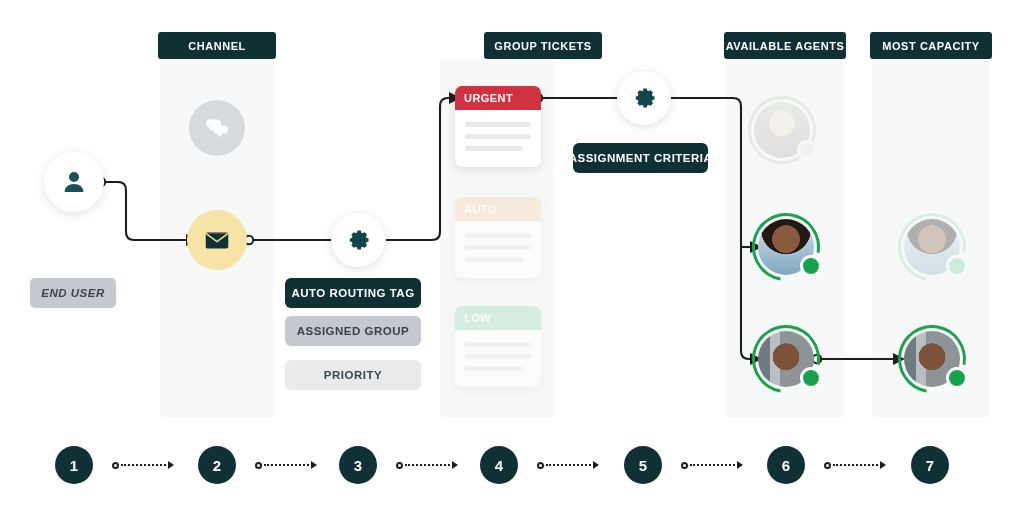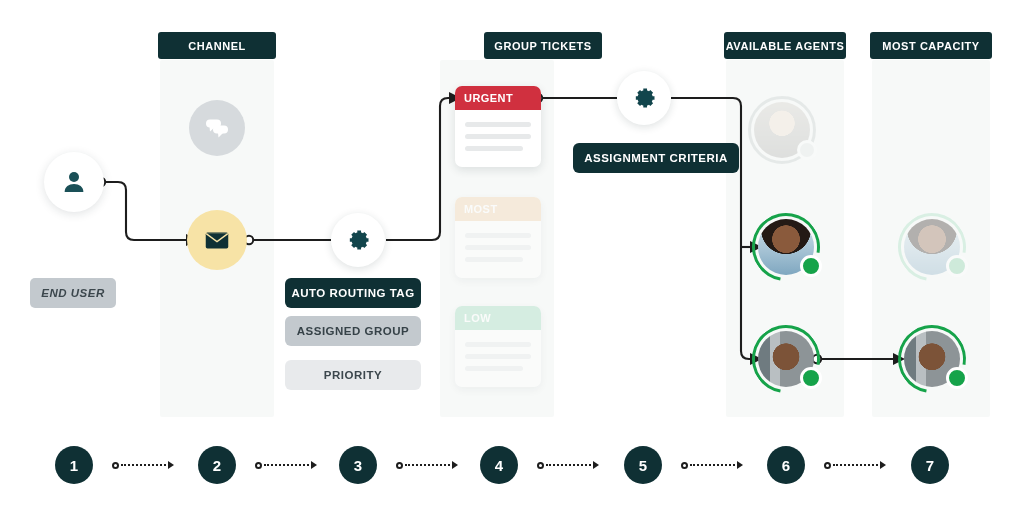--- a/index.html
+++ b/index.html
@@ -166,21 +166,21 @@
     </div>
     <div class="ticket-body">
       <div class="ln w1"></div>
       <div class="ln w2"></div>
       <div class="ln w3"></div>
     </div>
   </div>
 
   <div class="ticket faded" style="left:455px;top:197px;">
     <div class="ticket-bar" style="background:#f3d7b4;">
-      <span>MOST</span>
+      <span>AUTO</span>
     </div>
     <div class="ticket-body">
       <div class="ln w1"></div>
       <div class="ln w2"></div>
       <div class="ln w3"></div>
     </div>
   </div>
 
   <div class="ticket faded" style="left:455px;top:306px;">
     <div class="ticket-bar" style="background:#a8ddc3;">
@@ -192,21 +192,21 @@
       <div class="ln w3"></div>
     </div>
   </div>
 
   <div class="node node-gear" style="left:617px;top:71px;">
     <svg width="28" height="28" viewBox="0 0 24 24">
       <path fill="#12454c" d="M12 8.3a3.7 3.7 0 1 0 0 7.4 3.7 3.7 0 0 0 0-7.4zm0 5.4a1.7 1.7 0 1 1 0-3.4 1.7 1.7 0 0 1 0 3.4z"></path>
       <path fill="#12454c" d="M21 10.4h-1.6a7.6 7.6 0 0 0-.7-1.7l1.1-1.1-2.4-2.4-1.1 1.1a7.6 7.6 0 0 0-1.7-.7V3.9h-3.2v1.7a7.6 7.6 0 0 0-1.7.7L8.6 5.2 6.2 7.6l1.1 1.1a7.6 7.6 0 0 0-.7 1.7H5v3.2h1.6c.16.6.4 1.17.7 1.7l-1.1 1.1 2.4 2.4 1.1-1.1c.53.3 1.1.54 1.7.7v1.7h3.2v-1.7c.6-.16 1.17-.4 1.7-.7l1.1 1.1 2.4-2.4-1.1-1.1c.3-.53.54-1.1.7-1.7H21z"></path>
     </svg>
   </div>
-  <div class="pill pill-dark" style="left:573px;top:143px;width:166px;">
+  <div class="pill pill-dark" style="left:573px;top:143px;width:135px;">
     <span>ASSIGNMENT CRITERIA</span>
   </div>
 
   <div class="avatar" style="left:748px;top:96px;width:68px;height:68px;opacity:.18;">
     <div class="ring" style="left:0;top:0;width:68px;height:68px;border:3.5px solid #9aa5a4;"></div>
     <div class="av-img" style="left:6px;top:6px;width:56px;height:56px;background:
          radial-gradient(circle at 50% 38%, #e8c9ad 0 28%, transparent 29%),
          linear-gradient(180deg,#b0a79b 0%,#8e8a84 55%,#6f6c68 100%);"></div>
     <div class="status" style="right:-1px;bottom:4px;width:20px;height:20px;background:#cfd6d5;"></div>
   </div>

